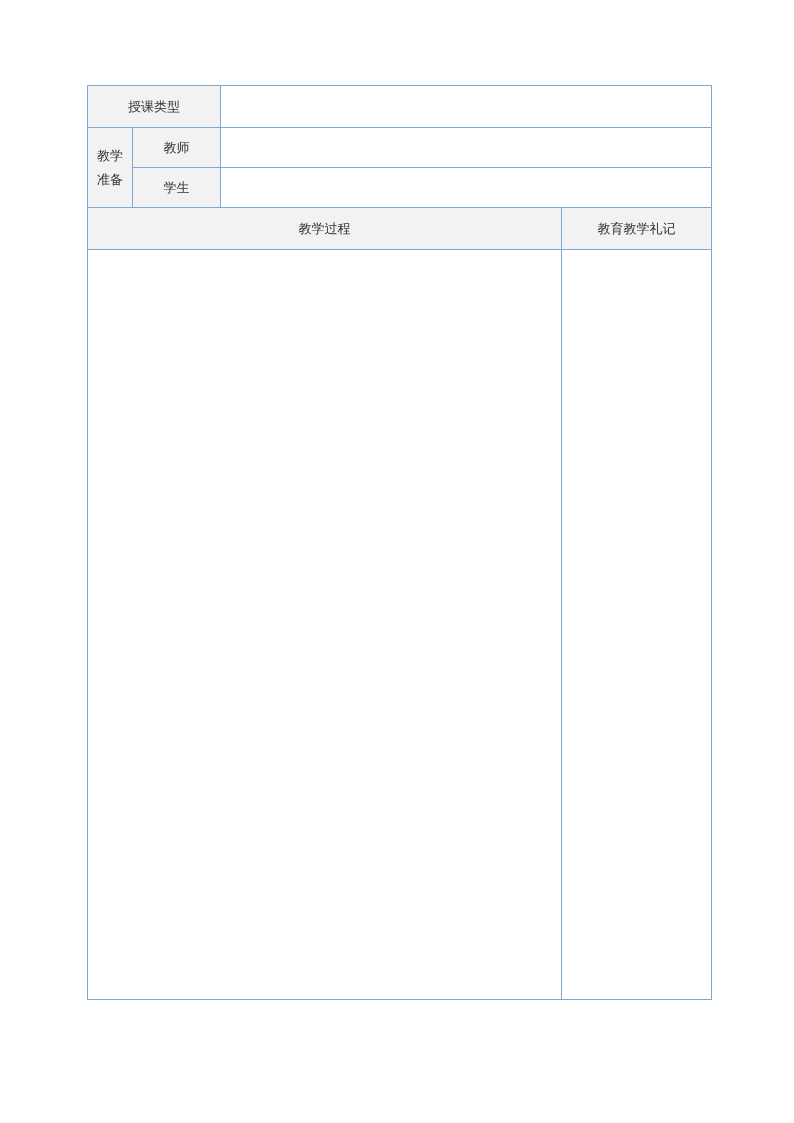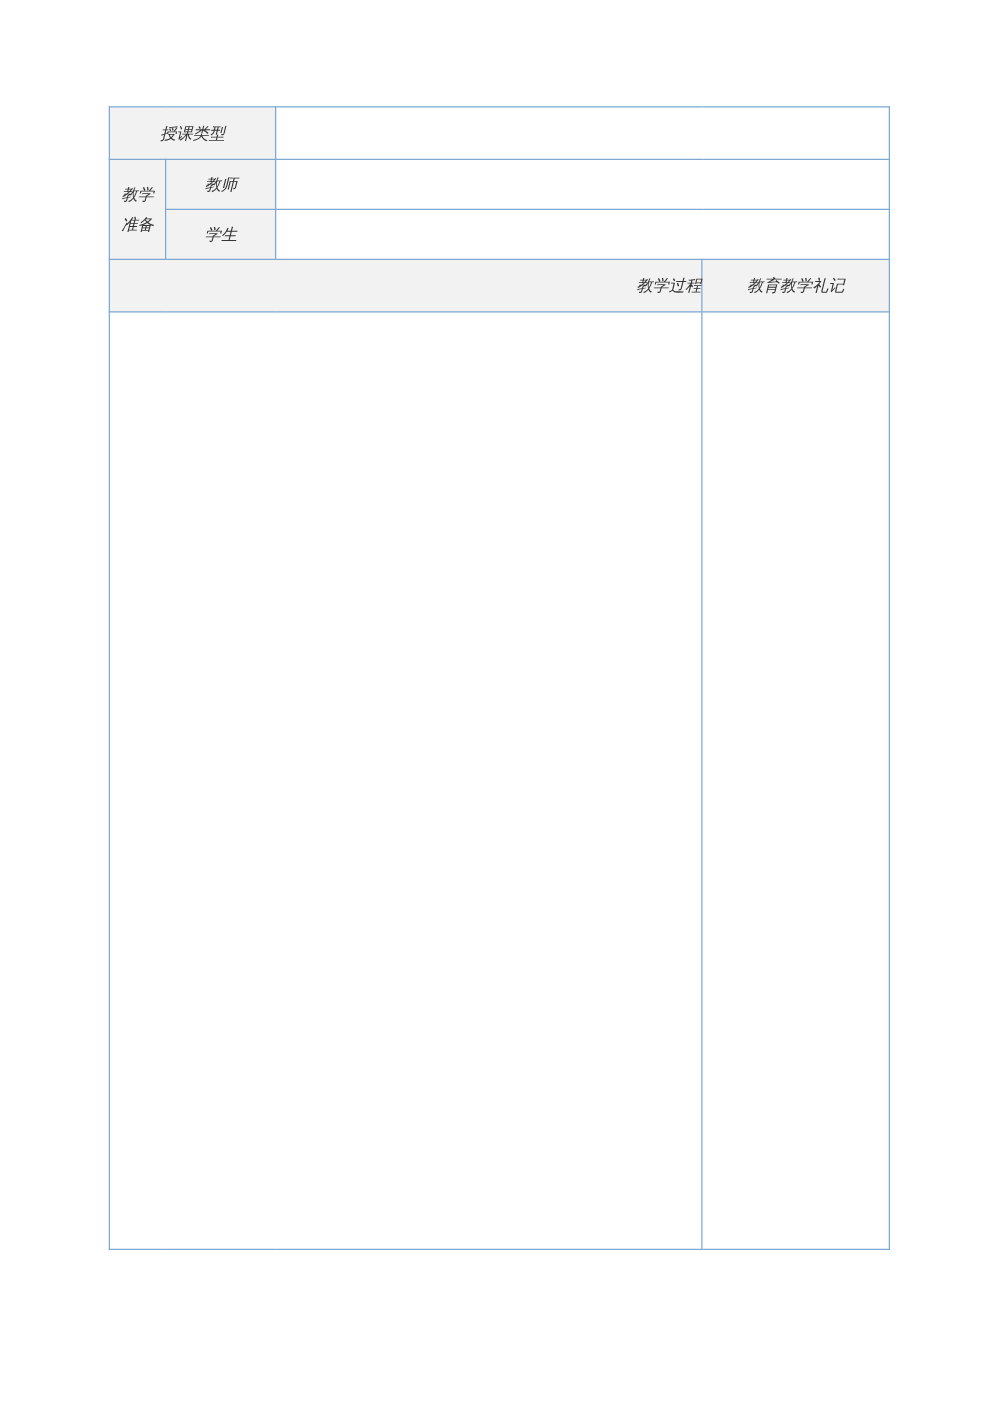--- a/index.html
+++ b/index.html
@@ -14,21 +14,20 @@
       font-family: "Microsoft YaHei", "SimSun", sans-serif;
       font-size: 13px;
       color: #333;
       position: relative;
     }
     .page-container {
       position: absolute;
       top: 85px;
       left: 87px;
       width: 625px;
-      font-style: italic;
     }
     table {
       border-collapse: collapse;
       width: 100%;
     }
     td, th {
       border: 1px solid #7da8d4;
       padding: 0;
       text-align: center;
       vertical-align: middle;
@@ -46,21 +45,20 @@
       height: 42px;
     }
     .col-label-1 {
       width: 45px;
     }
     .col-label-2 {
       width: 88px;
     }
     .col-process {
       width: 475px;
-      text-align: right;
     }
     .col-notes {
       width: 150px;
     }
     .body-row td {
       height: 750px;
       vertical-align: top;
     }
   </style>
 </head>

